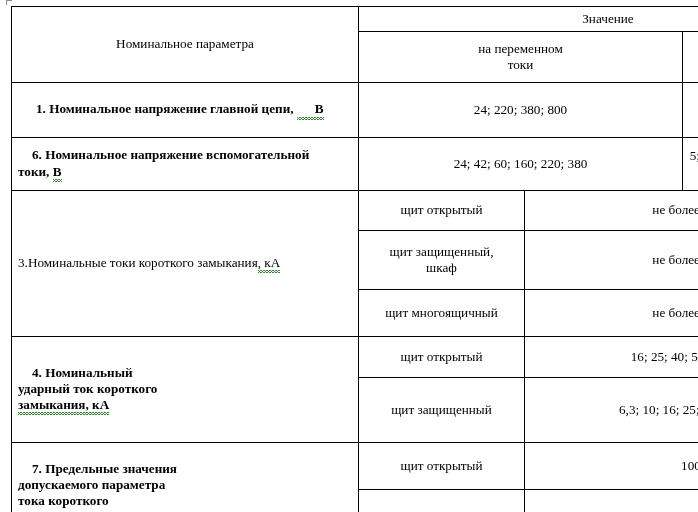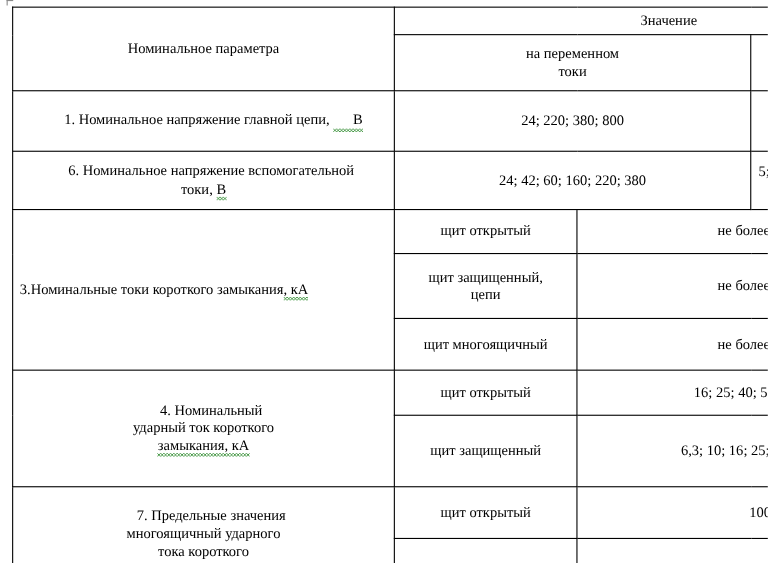--- a/index.html
+++ b/index.html
@@ -41,21 +41,21 @@
   }
 
   
   col.c-param   { width: 347px; }
   col.c-sub     { width: 166px; }
   col.c-ac      { width: 158px; }
   col.c-dc      { width: 175px; }
 
   .ctr      { text-align: center; }
   .just     { text-align: justify; text-align-last: left; }
-  .lft      { text-align: center; }
+  .lft      { text-align: left; font-weight: bold; }
 
   .pad-ind  { text-indent: 18px; }
   .pad-ind2 { text-indent: 14px; }
 
   .h-main   { height: 68px; }
   .h-znach  { height: 18px; }
   .h-sub    { height: 44px; }
 
   .r1 { height: 48px; }
   .r2 { height: 46px; }
@@ -167,21 +167,21 @@
       <tr>
         <td class="just" rowspan="3">
           <span>3.Номинальные токи короткого замыкания</span><span class="sq">, кА</span>
         </td>
         <td class="cell-sub s3a">щит открытый</td>
         <td class="ctr s3a" colspan="2">не более 4000</td>
       </tr>
       <tr>
         <td class="cell-sub s3b vtop-pad">
           <div>щит защищенный,</div>
-          <div>цепи</div>
+          <div>шкаф</div>
         </td>
         <td class="ctr s3b" colspan="2">не более 4000</td>
       </tr>
       <tr>
         <td class="cell-sub s3c vtop-pad">щит многоящичный</td>
         <td class="ctr s3c" colspan="2">не более 1000</td>
       </tr>
 
       <tr>
         <td class="lft" rowspan="2">
@@ -193,21 +193,21 @@
         <td class="ctr s4a" colspan="2">16; 25; 40; 50; 70; 100</td>
       </tr>
       <tr>
         <td class="cell-sub s4b vtop-pad">щит защищенный</td>
         <td class="ctr s4b" colspan="2">6,3; 10; 16; 25; 50; 70; 100</td>
       </tr>
 
       <tr>
         <td class="lft" rowspan="2">
           <div class="pad-ind2">7. Предельные значения</div>
-          <div>многоящичный ударного</div>
+          <div>допускаемого параметра</div>
           <div>тока короткого</div>
           <div><span class="sq">замыкания, кА</span></div>
         </td>
         <td class="cell-sub s5a">щит открытый</td>
         <td class="ctr s5a" colspan="2">100</td>
       </tr>
       <tr>
         <td class="cell-sub s5b vtop-pad">щит защищенный</td>
         <td class="ctr s5b" colspan="2">100</td>
       </tr>

